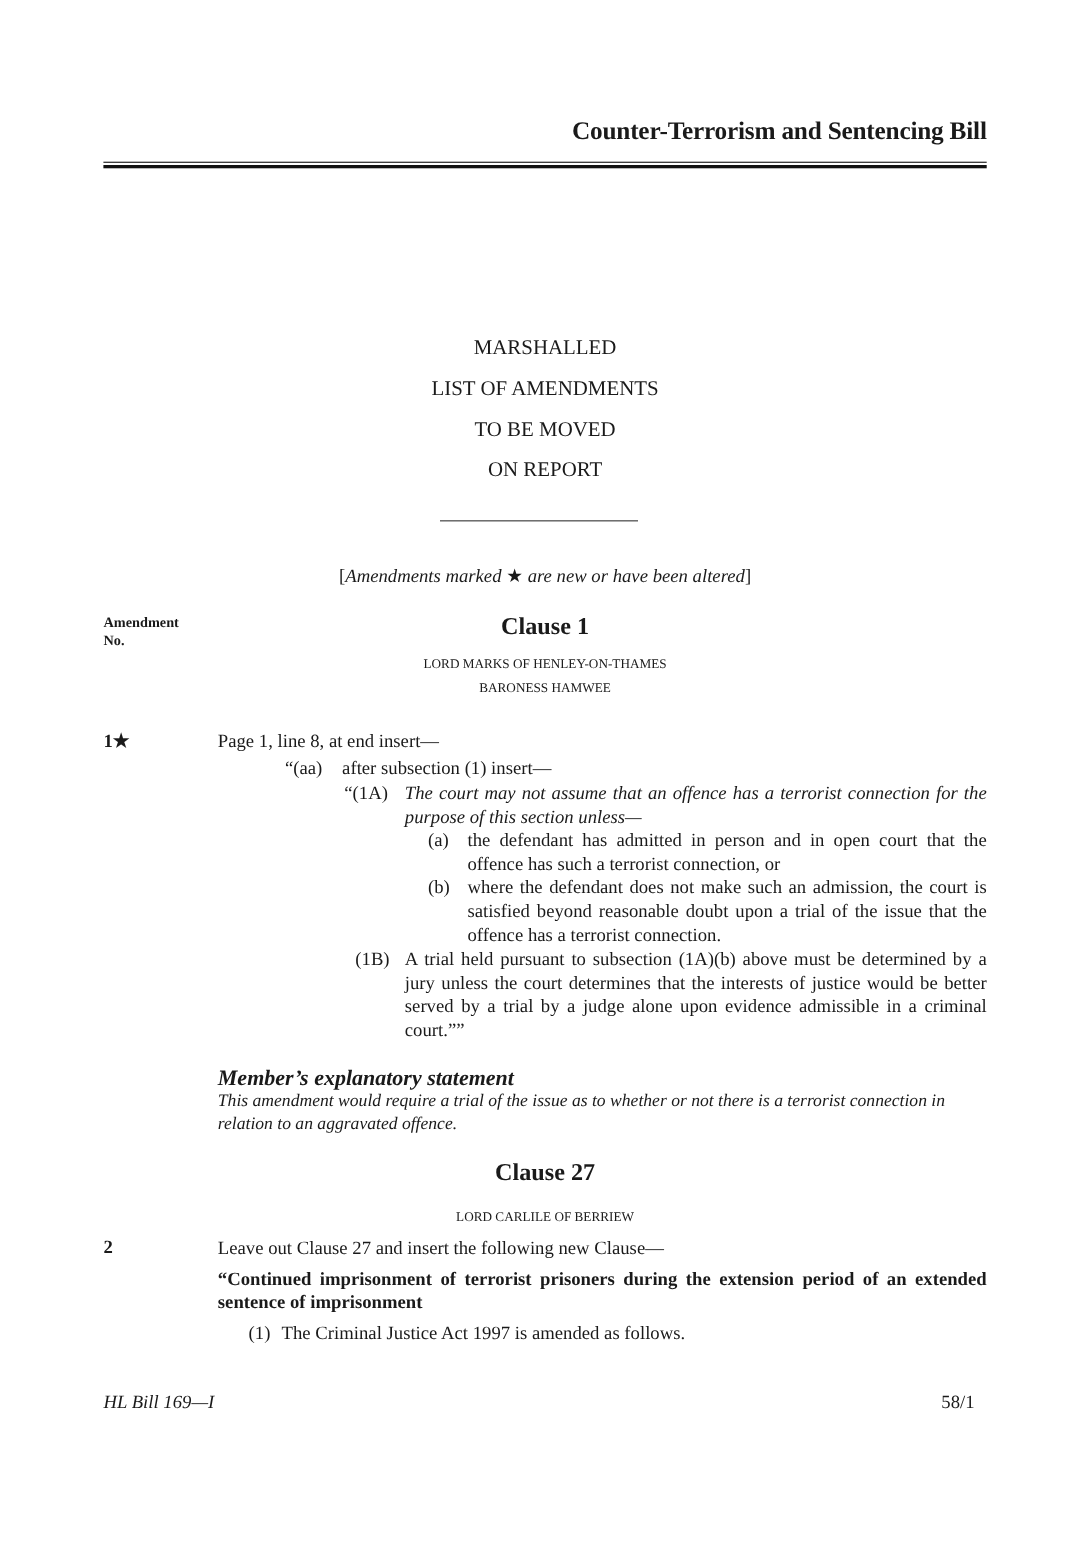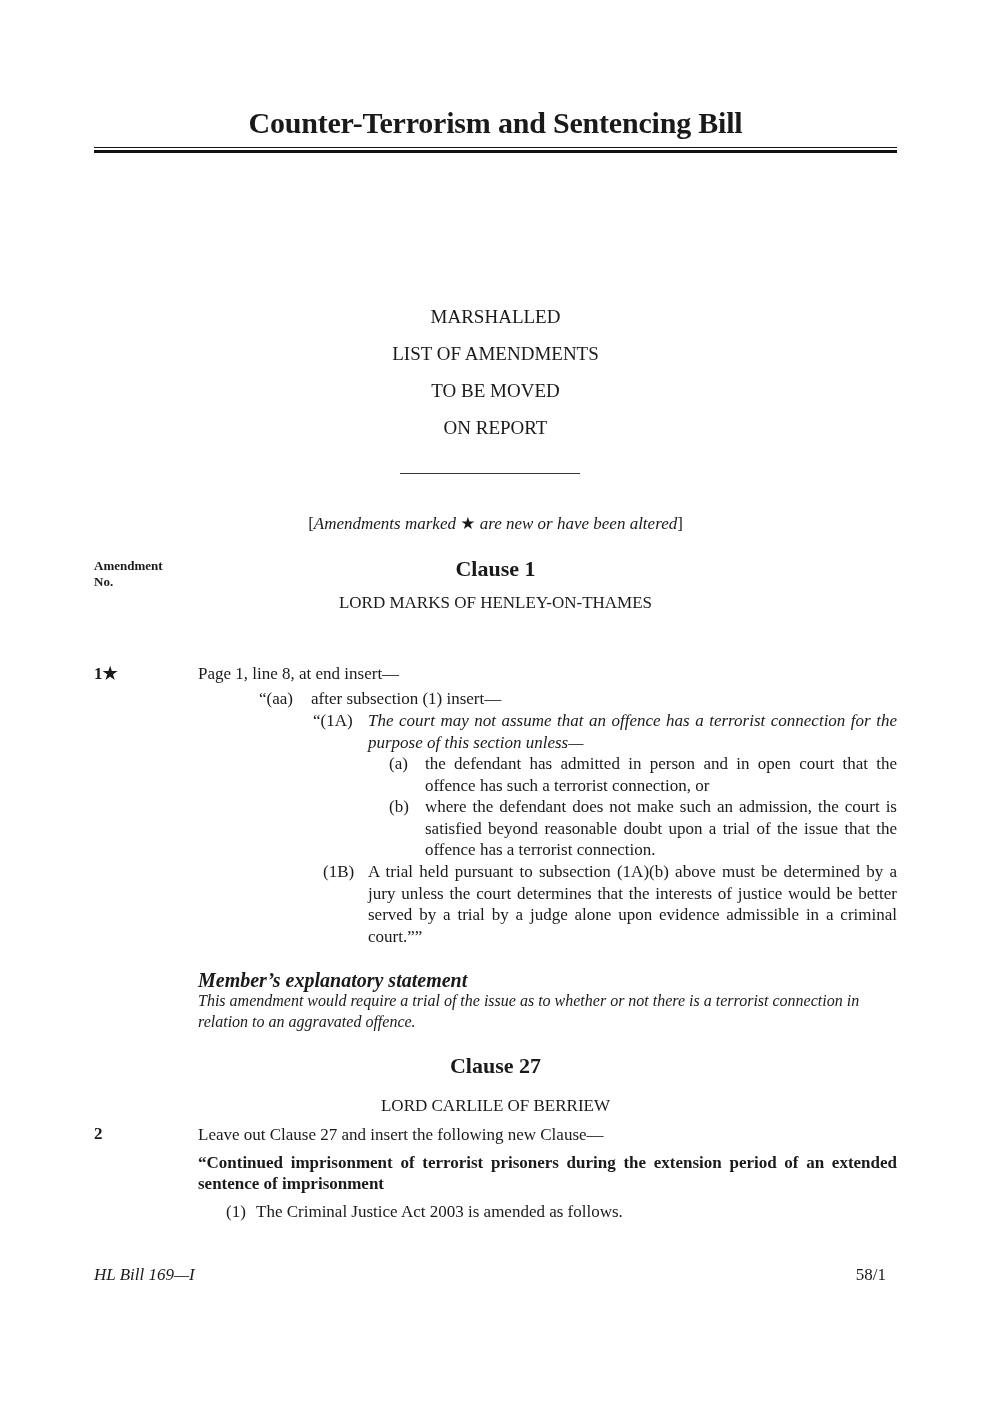--- a/index.html
+++ b/index.html
@@ -1,27 +1,27 @@
 <!DOCTYPE html>
 <html><head>
 <meta charset="utf-8">
 <style>
   html, body { margin:0; padding:0; background:#ffffff; }
   body { width:991px; height:1401px; position:relative; font-family:"Liberation Serif", serif; color:#1a1a1a; overflow:hidden; }
   .abs { position:absolute; }
-  .title { left:94px; width:803px; top:106px; text-align:center; font-size:30px; font-weight:bold; letter-spacing:-0.2px; }
+  .title { left:94px; width:803px; top:106px; text-align:right; font-size:23px; font-weight:bold; letter-spacing:-0.2px; }
   .rule-thin { left:94px; width:803px; top:147px; height:1px; background:#111; }
   .rule-thick { left:94px; width:803px; top:150px; height:3px; background:#111; }
   .center-line { left:94px; width:803px; text-align:center; font-size:19px; }
   .short-rule { left:400px; width:180px; top:473px; height:1px; background:#333; }
   .note { left:94px; width:803px; top:513px; text-align:center; font-size:17px; }
   .note i { font-style:italic; }
   .amend-hdr { left:94px; top:558px; font-size:13px; font-weight:bold; line-height:16px; }
   .clause-head { left:94px; width:803px; text-align:center; font-size:22px; font-weight:bold; }
-  .names { left:94px; width:803px; text-align:center; font-size:17px; line-height:22px; }
+  .names { left:94px; width:803px; text-align:center; font-size:12px; line-height:22px; }
   .num { left:94px; font-size:17px; font-weight:bold; }
   .txt { font-size:17px; line-height:21.5px; }
   .just { text-align:justify; text-align-last:left; }
   .lbl { position:absolute; font-size:17px; }
   .mes-title { left:198px; top:969px; font-size:20px; font-weight:bold; font-style:italic; }
   .mes-body { left:198px; top:990px; width:680px; font-size:16px; font-style:italic; line-height:21px; }
   .newclause { left:198px; top:1152px; width:699px; font-size:17px; font-weight:bold; line-height:21px; text-align:justify; text-align-last:left; }
   .footer { font-size:17px; }
 </style>
 </head>
@@ -42,20 +42,21 @@
 </div>
 
 <div class="abs amend-hdr">
   <div>Amendment</div>
   <div>No.</div>
 </div>
 
 <div class="abs clause-head" style="top:556px;">Clause 1</div>
 <div class="abs names" style="top:592px;">
   <div>LORD MARKS OF HENLEY-ON-THAMES</div>
+  <div>BARONESS HAMWEE</div>
 </div>
 
 <div class="abs num" style="top:663px;">1★</div>
 <div class="abs txt" style="left:198px; top:663px;">Page 1, line 8, at end insert—</div>
 
 <div class="abs txt" style="left:259px; top:688px; width:640px;">
   <span class="lbl" style="left:0; top:0;">“(aa)</span>
   <div style="margin-left:52px;">after subsection (1) insert—</div>
 </div>
 
@@ -87,17 +88,17 @@
   <div>LORD CARLILE OF BERRIEW</div>
 </div>
 
 <div class="abs num" style="top:1124px;">2</div>
 <div class="abs txt" style="left:198px; top:1124px;">Leave out Clause 27 and insert the following new Clause—</div>
 
 <div class="abs newclause">“Continued imprisonment of terrorist prisoners during the extension period of an extended sentence of imprisonment</div>
 
 <div class="abs txt" style="left:226px; top:1201px; width:671px;">
   <span class="lbl" style="left:0; top:0;">(1)</span>
-  <div style="margin-left:30px;">The Criminal Justice Act 2003 is amended as follows.</div>
+  <div style="margin-left:30px;">The Criminal Justice Act 1997 is amended as follows.</div>
 </div>
 
 <div class="abs footer" style="left:94px; top:1265px;font-style:italic;">HL Bill 169—I</div>
 <div class="abs footer" style="right:105px; top:1265px;">58/1</div>
 
 </body></html>

